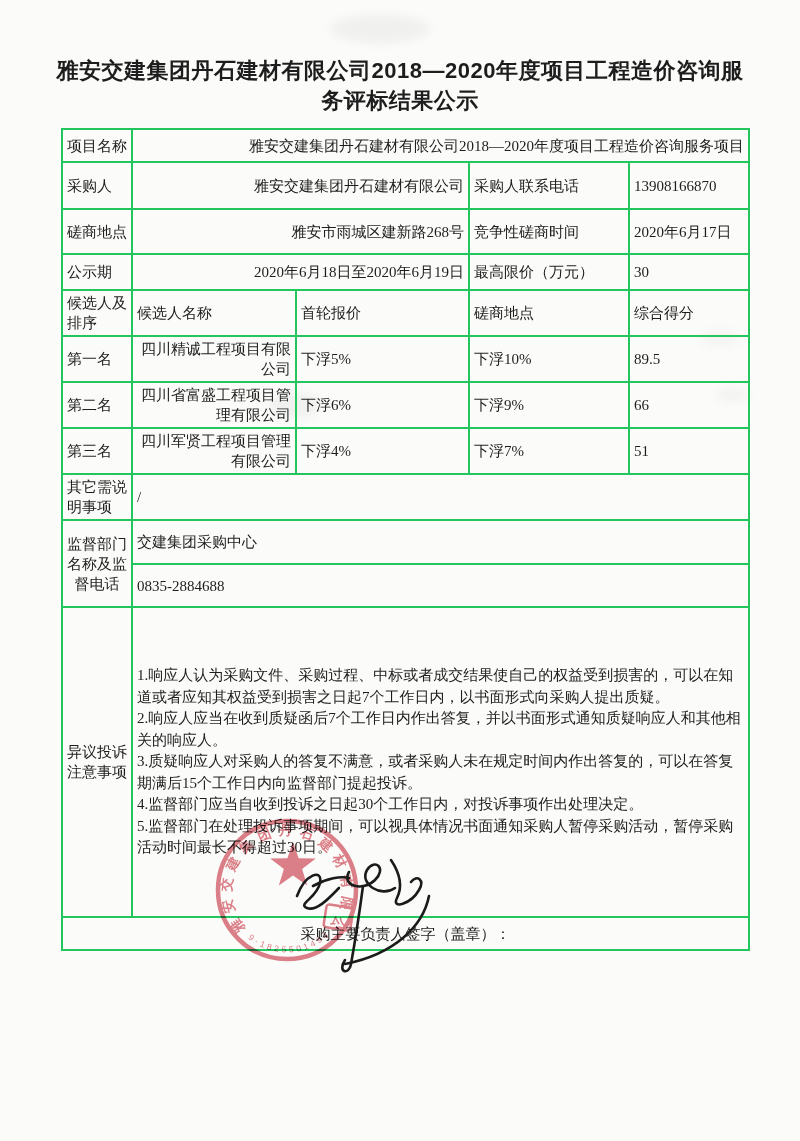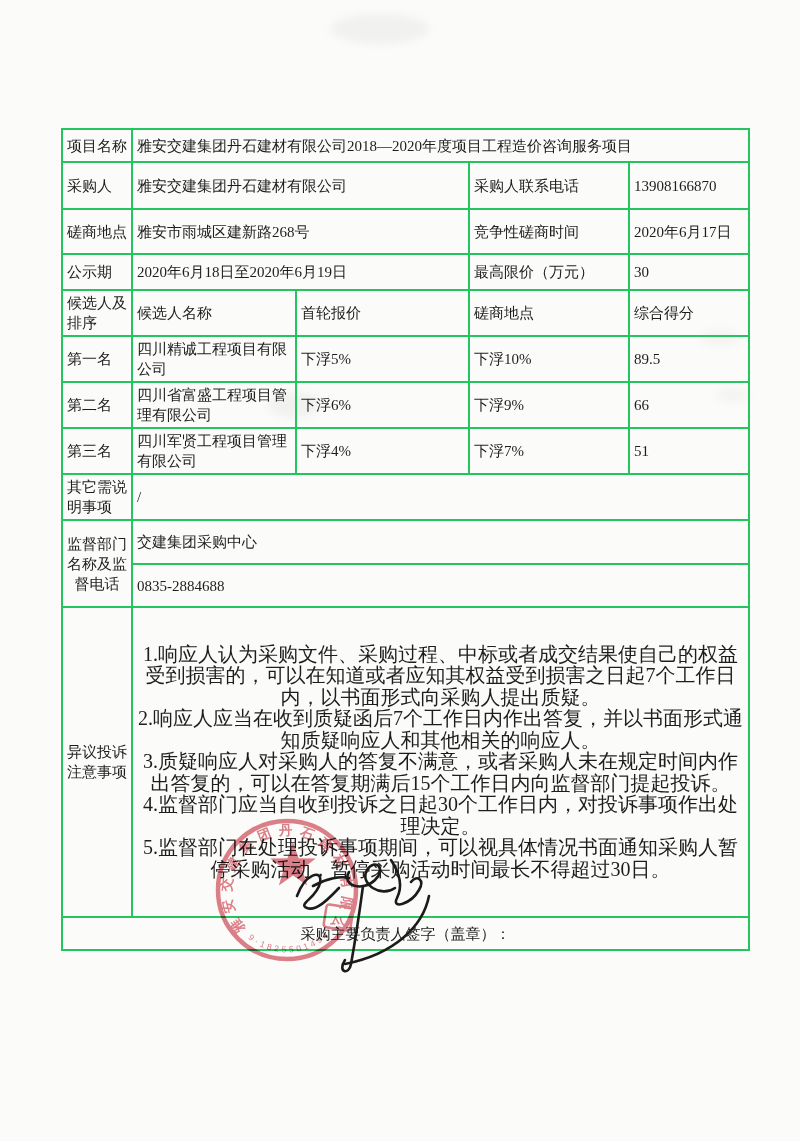--- a/index.html
+++ b/index.html
@@ -27,45 +27,46 @@
     position:absolute;left:61px;top:128px;width:687px;
     border-collapse:collapse;table-layout:fixed;
   }
   table.doc td{
     border:2px solid #22c55e;
     font-size:15px;line-height:20px;
     padding:2px 4px;vertical-align:middle;
     word-break:break-all;overflow:hidden;
   }
   .lbl{padding:2px 3px;text-align:left;}
-  .val{padding-left:9px;text-align:left;}
+  .val{padding-left:9px;text-align:right;}
   .c{text-align:left;}
   .supv{text-align:center;padding:2px 2px;margin-top:17px;}
   .objcell{padding:0 7px 28px 7px;vertical-align:middle;}
-  .objcell .item{font-size:20px;line-height:21.5px;text-align:center;}
+  .objcell .item{font-size:15px;line-height:21.5px;text-align:left;}
   .sig{padding-left:6px;text-align:center;}
   tr.h33{height:33px}tr.h47{height:47px}tr.h45{height:45px}tr.h36{height:36px}
   tr.h41{height:41px}tr.h42{height:42px}tr.h38{height:38px}tr.h44{height:44px}
   tr.h43{height:43px}tr.h310{height:310px}
 
   .stamp{position:absolute;left:207px;top:810px;width:160px;height:160px;
          mix-blend-mode:multiply;opacity:.85;pointer-events:none;}
   .handsign{position:absolute;left:283px;top:838px;width:165px;height:142px;
          pointer-events:none;}
 </style>
 </head>
 <body>
 
 <div class="page">
 
   <div class="smudge s1"></div>
   <div class="smudge s2"></div>
   <div class="smudge s3"></div>
   <div class="smudge s4"></div>
 
+  <h1 class="title">雅安交建集团丹石建材有限公司2018—2020年度项目工程造价咨询服务评标结果公示</h1>
 
   <table class="doc">
     <colgroup>
       <col style="width:70px">
         <col style="width:164px">
         <col style="width:173px">
       <col style="width:160px">
         <col style="width:120px">
     </colgroup>
 

